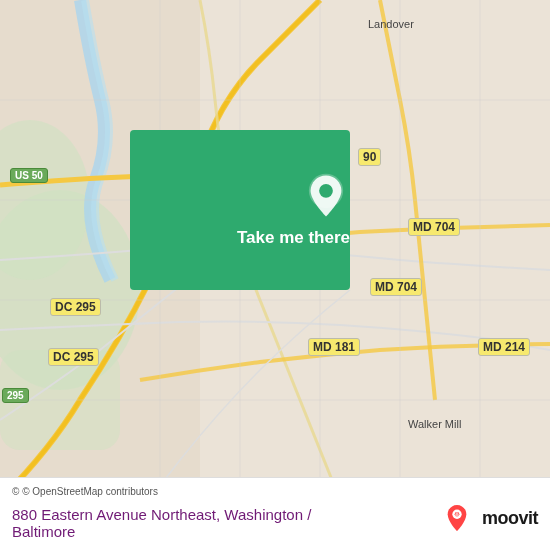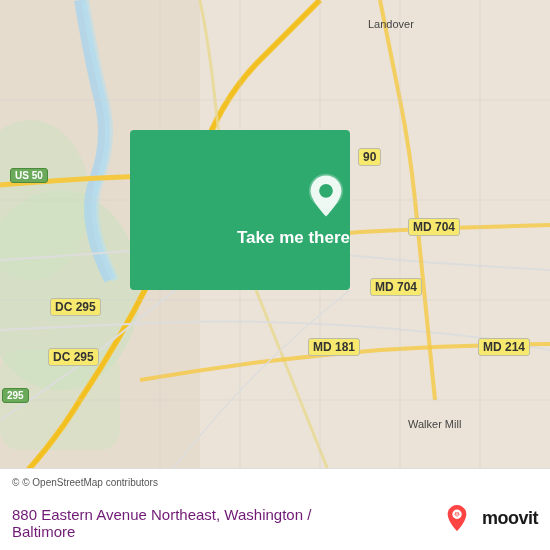--- a/index.html
+++ b/index.html
@@ -63,21 +63,21 @@
       width: 100%;
       background: white;
       padding: 8px 12px 10px 12px;
       z-index: 20;
       border-top: 1px solid #ddd;
     }
 
     #osm-attribution {
       font-size: 10px;
       color: #555;
-      margin-bottom: 18px;
+      margin-bottom: 9px;
     }
 
     #address-line {
       font-size: 15px;
       color: #701a75;
       font-weight: 400;
     }
 
     
     #moovit-logo {

